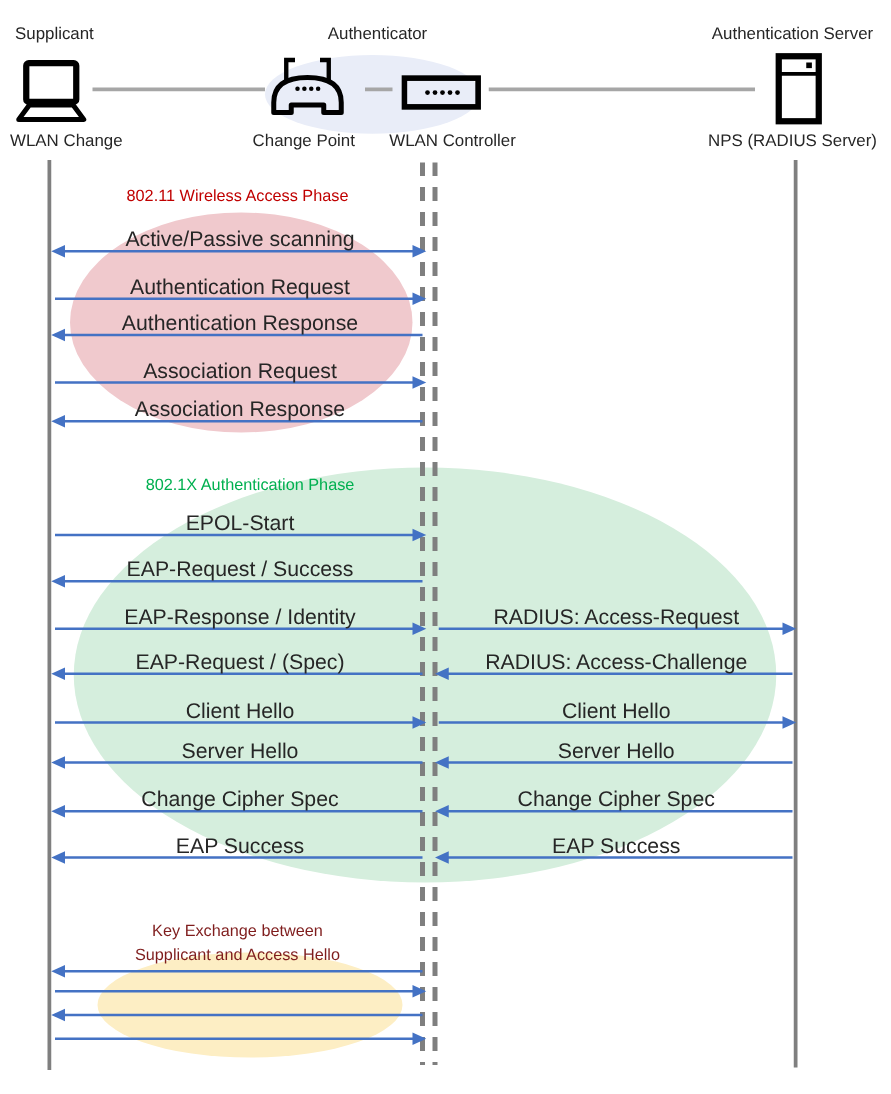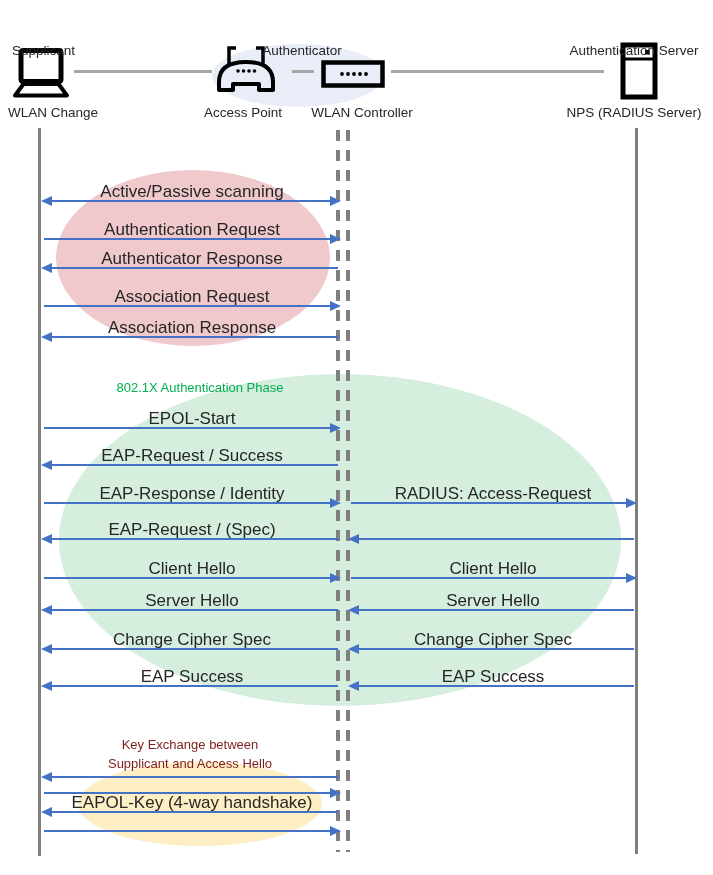--- a/index.html
+++ b/index.html
@@ -7,21 +7,21 @@
     --lifeline:#7f7f7f;
     --connector:#a6a6a6;
     --label-text:#262626;
   }
   html,body{margin:0;padding:0;background:#fff;}
   #stage{
     position:relative;width:713px;height:875px;background:#ffffff;overflow:hidden;
     font-family:"Liberation Sans", sans-serif;color:#262626;
   }
   
-  .role{position:absolute;top:19px;font-size:13.5px;color:#262626;white-space:nowrap;z-index:4;margin-top:24px;}
+  .role{position:absolute;top:19px;font-size:13.5px;color:#262626;white-space:nowrap;z-index:4;}
   .role.centered{text-align:center;}
   .dev-label{position:absolute;top:105px;font-size:13.5px;color:#262626;white-space:nowrap;z-index:4;text-align:center;}
   #auth-halo{position:absolute;left:212px;top:44px;width:172px;height:63px;border-radius:50%;z-index:0;}
   .connector{position:absolute;top:70px;height:3px;background:var(--connector);z-index:1;}
   .icon-wrap{position:absolute;z-index:2;line-height:0;}
   
   .lifeline{position:absolute;z-index:2;}
   .lifeline.solid{width:3px;background:var(--lifeline);}
   .lifeline.dashed{width:4px;background:repeating-linear-gradient(to bottom,var(--lifeline) 0 11px,transparent 11px 20px);}
   
@@ -81,21 +81,21 @@
   </div>
   <div class="icon-wrap" style="left:620px;top:42px;">
     <svg width="38" height="58" viewBox="0 0 38 58">
       <rect x="3" y="3" width="32" height="52" fill="none" stroke="#000" stroke-width="5"></rect>
       <line x1="3" y1="17" x2="35" y2="17" stroke="#000" stroke-width="3"></line>
       <rect x="25" y="8" width="4.5" height="4.5" fill="#000"></rect>
     </svg>
   </div>
 
   <div class="dev-label" style="left:8px;text-align:left;">WLAN Change</div>
-  <div class="dev-label" style="left:163px;width:160px;">Access Point</div>
+  <div class="dev-label" style="left:163px;width:160px;">Change Point</div>
   <div class="dev-label" style="left:282px;width:160px;">WLAN Controller</div>
   <div class="dev-label" style="left:534px;width:200px;">NPS (RADIUS Server)</div>
 
   <div class="lifeline solid" style="left:38px;top:128px;height:728px;"></div>
   <div class="lifeline dashed" style="left:336px;top:130px;height:722px;"></div>
   <div class="lifeline dashed" style="left:346px;top:130px;height:722px;"></div>
   <div class="lifeline solid" style="left:635px;top:128px;height:726px;"></div>
 
   <div id="layer-ellipses">
       <div class="phase-ellipse" style="left: 56px; top: 170px; width: 274px; height: 176px; background: rgb(240, 201, 205);"></div>
@@ -191,41 +191,44 @@
       <div class="msg-arrow" style="left: 42px; top: 807px; width: 298px;">
         <div class="msg-shaft"></div>
         <div class="head head-l"></div>
       </div>
       <div class="msg-arrow" style="left: 42px; top: 826px; width: 298px;">
         <div class="msg-shaft"></div>
         <div class="head head-r"></div>
       </div>
     </div>
   <div id="layer-titles">
+      <div class="phase-title" style="left: 20px; top: 147px; color: rgb(192, 0, 0);">
+        <div>802.11 Wireless Access Phase</div>
+      </div>
       <div class="phase-title" style="left: 30px; top: 378px; color: rgb(0, 176, 80);">
         <div>802.1X Authentication Phase</div>
       </div>
       <div class="phase-title" style="left: 20px; top: 735px; color: #7f1d1d;">
         <div>Key Exchange between</div>
         <div>Supplicant and Access Hello</div>
       </div>
       <div class="msg-label" style="left: 22px; top: 184px;">Active/Passive scanning</div>
       <div class="msg-label" style="left: 22px; top: 222px;">Authentication Request</div>
-      <div class="msg-label" style="left: 22px; top: 251px;">Authenticator Response</div>
+      <div class="msg-label" style="left: 22px; top: 251px;">Authentication Response</div>
       <div class="msg-label" style="left: 22px; top: 289px;">Association Request</div>
       <div class="msg-label" style="left: 22px; top: 320px;">Association Response</div>
       <div class="msg-label" style="left: 22px; top: 411px;">EPOL-Start</div>
       <div class="msg-label" style="left: 22px; top: 448px;">EAP-Request / Success</div>
       <div class="msg-label" style="left: 22px; top: 486px;">EAP-Response / Identity</div>
       <div class="msg-label" style="left: 323px; top: 486px;">RADIUS: Access-Request</div>
       <div class="msg-label" style="left: 22px; top: 522px;">EAP-Request / (Spec)</div>
+      <div class="msg-label" style="left: 323px; top: 522px;">RADIUS: Access-Challenge</div>
       <div class="msg-label" style="left: 22px; top: 561px;">Client Hello</div>
       <div class="msg-label" style="left: 323px; top: 561px;">Client Hello</div>
       <div class="msg-label" style="left: 22px; top: 593px;">Server Hello</div>
       <div class="msg-label" style="left: 323px; top: 593px;">Server Hello</div>
       <div class="msg-label" style="left: 22px; top: 632px;">Change Cipher Spec</div>
       <div class="msg-label" style="left: 323px; top: 632px;">Change Cipher Spec</div>
       <div class="msg-label" style="left: 22px; top: 669px;">EAP Success</div>
       <div class="msg-label" style="left: 323px; top: 669px;">EAP Success</div>
-      <div class="msg-label" style="left: 22px; top: 795px;">EAPOL-Key (4-way handshake)</div>
     </div>
 
 </div>
 
 </body></html>

